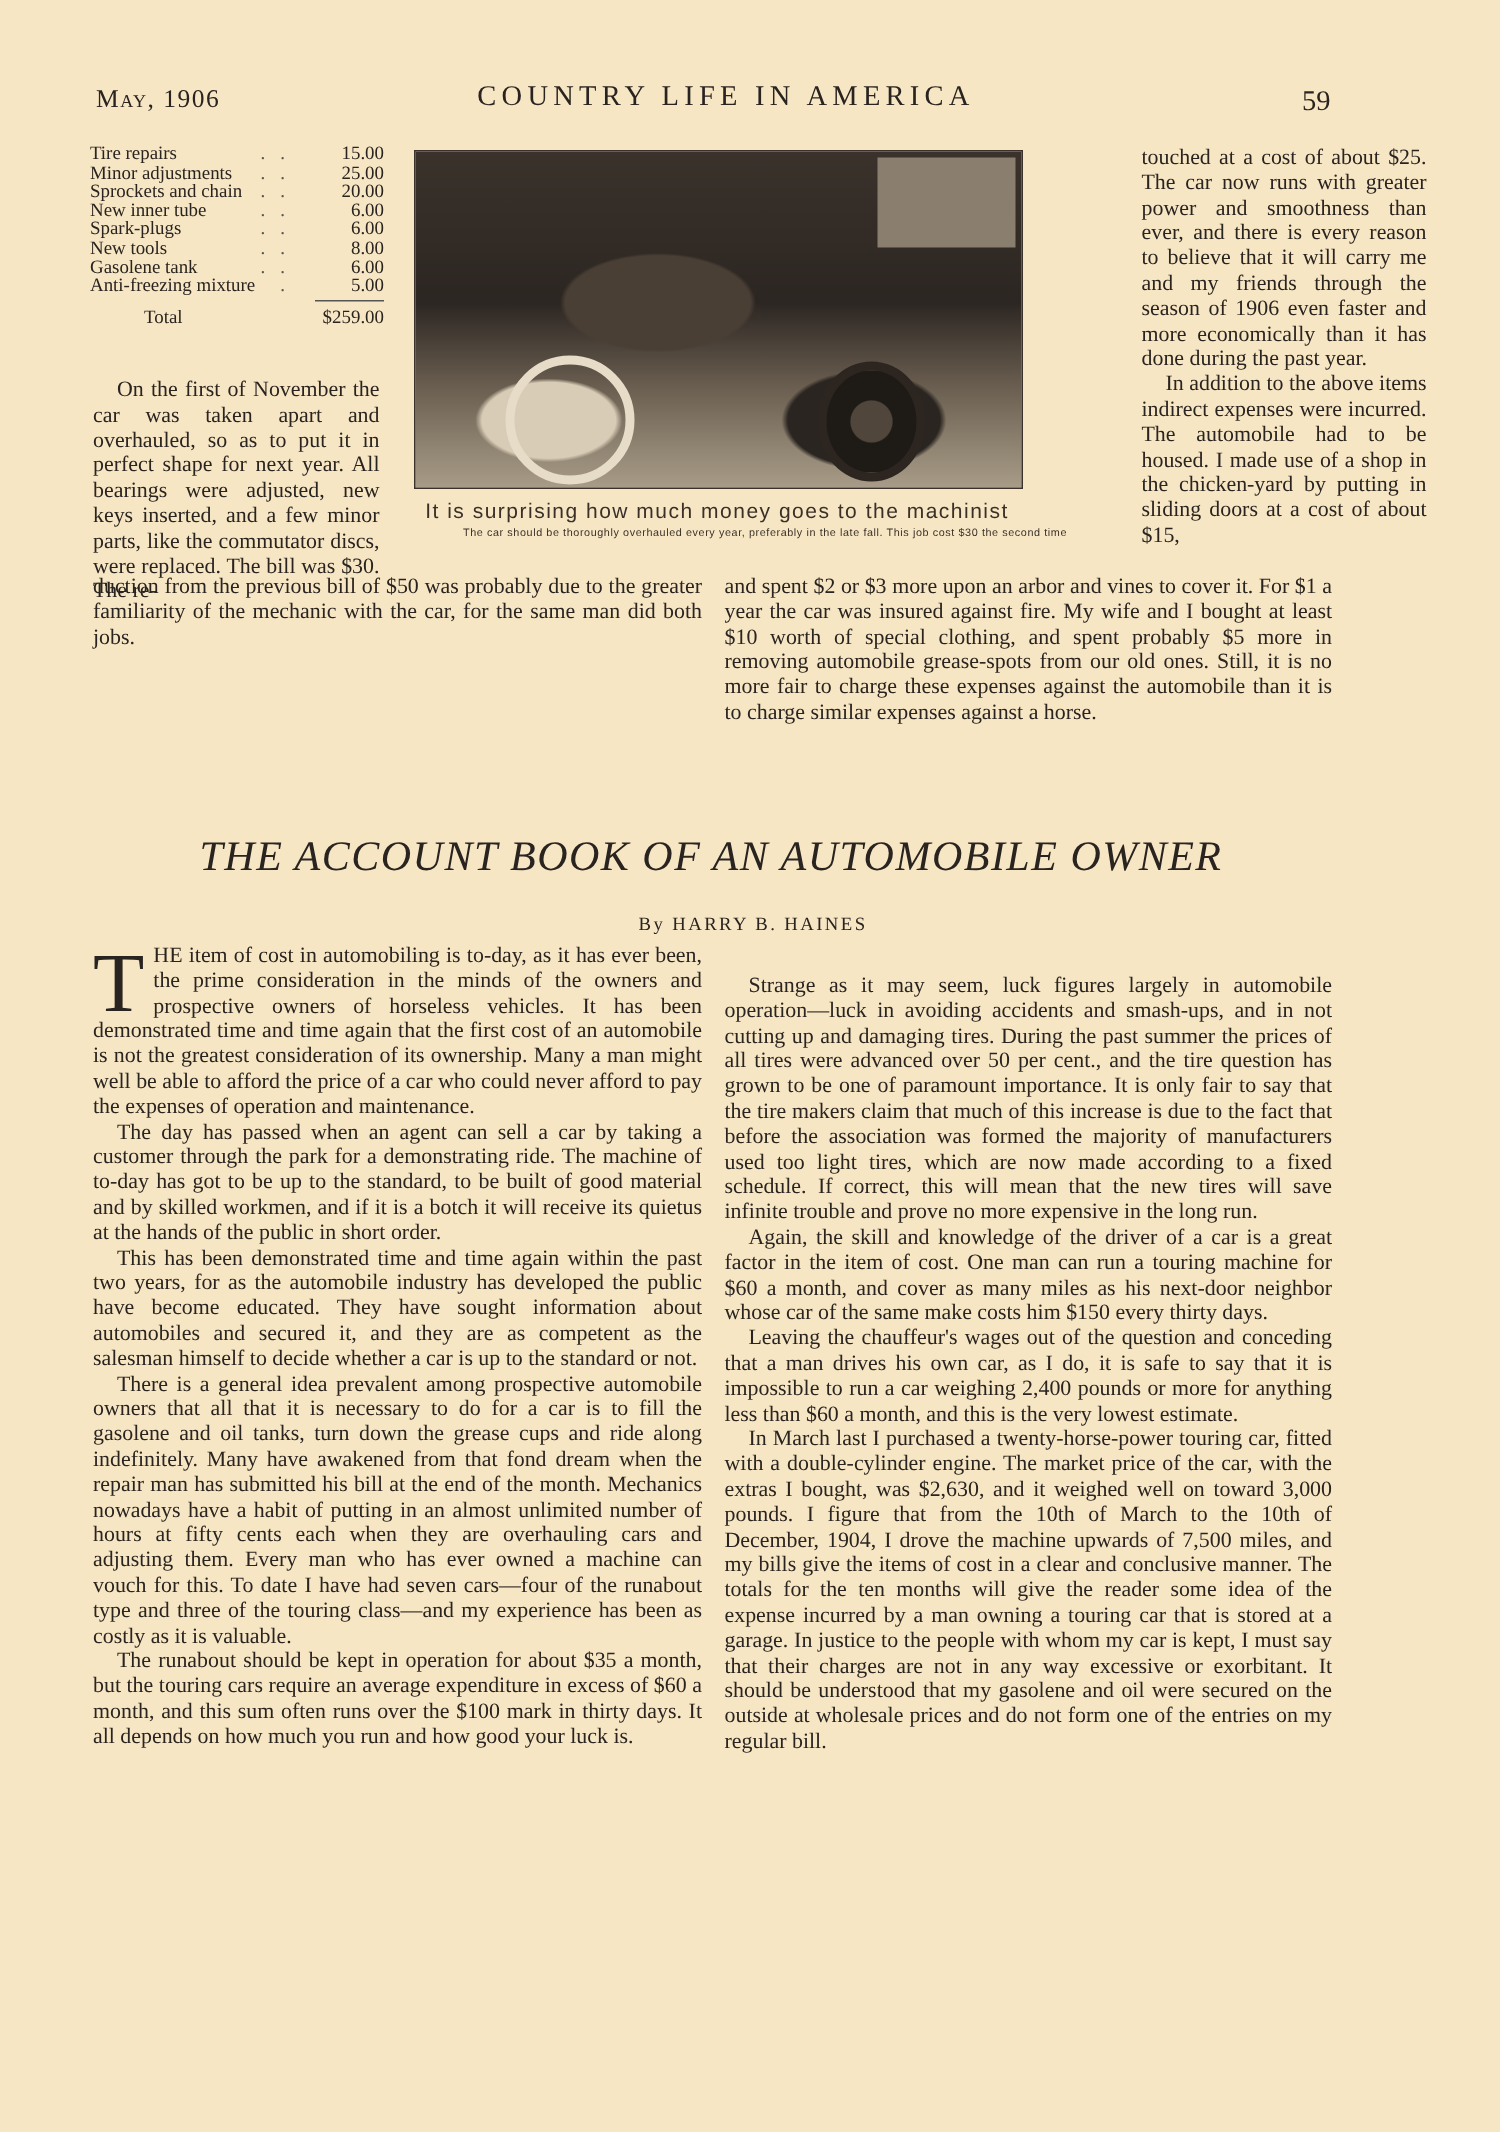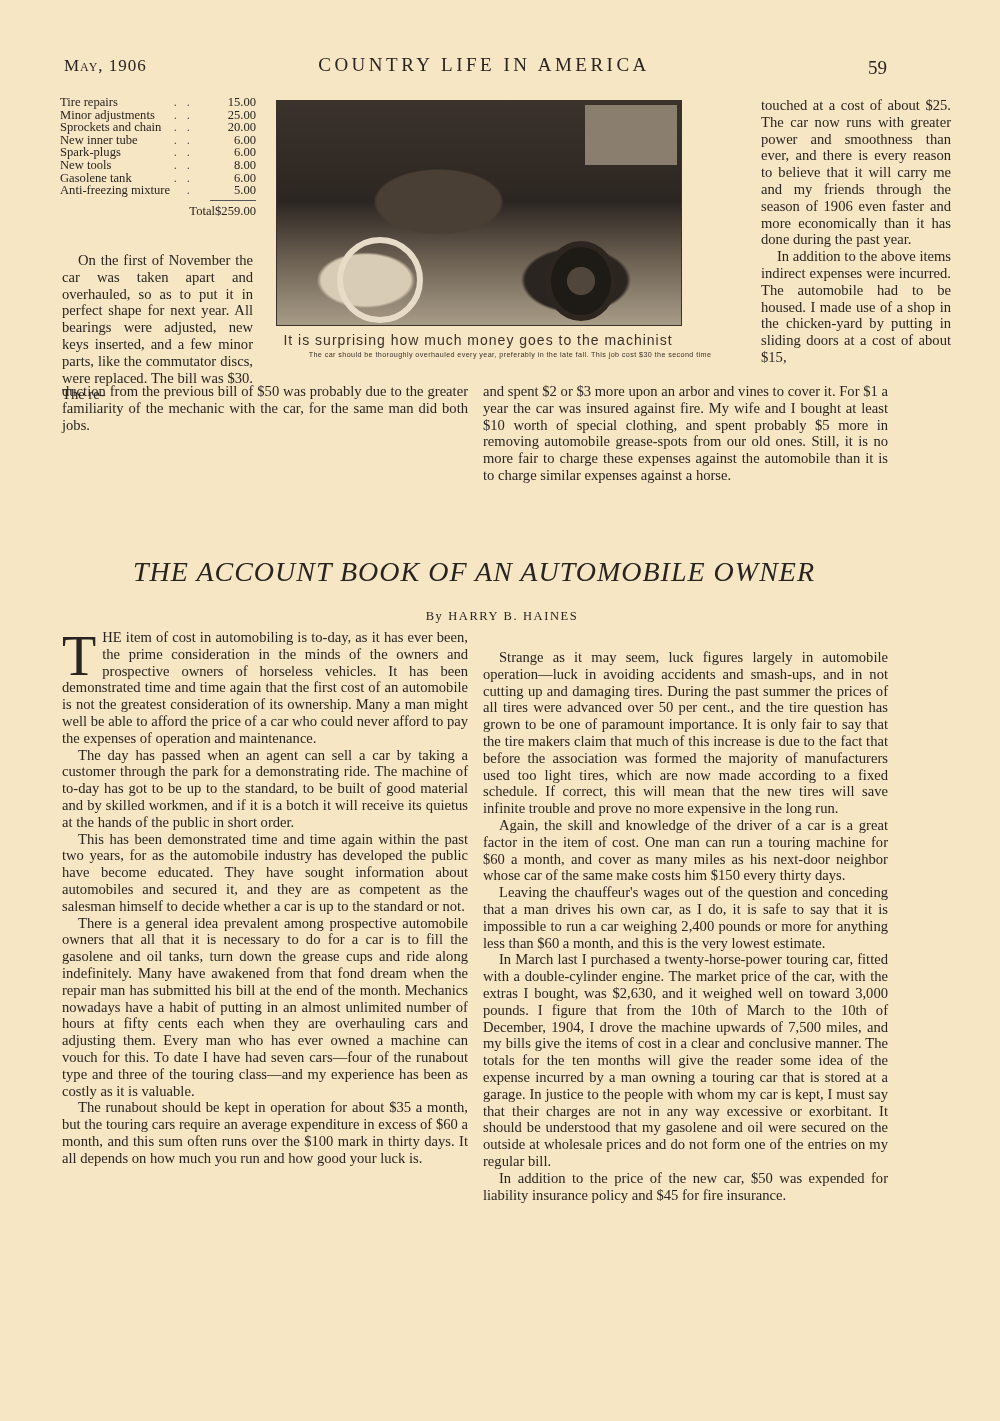--- a/index.html
+++ b/index.html
@@ -14,21 +14,21 @@
   .folio-left { left: 64px; top: 56px; font-size: 17px; letter-spacing: 1px; font-variant: small-caps; }
   .running-head { left: 0; width: 968px; text-align: center; top: 54px; font-size: 19px; letter-spacing: 3.5px; }
   .folio-right { left: 868px; top: 57px; font-size: 19px; }
 
   .ledger { left: 60px; top: 96px; width: 196px; font-size: 12.6px; line-height: 12.6px; }
   .ledger-row { display: flex; justify-content: flex-start; }
   .ledger-row .dots { flex: 1; text-align: right; padding-right: 10px; letter-spacing: 10px; color:#555; }
   .ledger-row .amt { width: 46px; text-align: right; }
   .ledger-rule { margin-left: 150px; border-top: 1px solid #555; margin-top: 3px; margin-bottom: 2px; }
   .ledger-total { display:flex; padding-left: 36px; margin-top: 4px; }
-  .ledger-total .lbl { flex:1;text-align:right; }
+  .ledger-total .lbl { flex:1; }
   .ledger-total .amt { text-align:right; }
 
   .photo {
     left: 276px; top: 100px; width: 404px; height: 224px;
     background:
       radial-gradient(ellipse at 22% 80%, #d8ccb6 0 10%, transparent 11%),
       radial-gradient(ellipse at 74% 80%, #2a2520 0 12%, transparent 13%),
       radial-gradient(ellipse at 40% 45%, #4a3f35 0 18%, transparent 19%),
       linear-gradient(180deg, #3a322b 0%, #2c2622 45%, #6a5e50 70%, #a89c88 100%);
     border: 1px solid #3a322b;
@@ -142,14 +142,13 @@
   <p>The day has passed when an agent can sell a car by taking a customer through the park for a demonstrating ride. The machine of to-day has got to be up to the standard, to be built of good material and by skilled workmen, and if it is a botch it will receive its quietus at the hands of the public in short order.</p>
   <p>This has been demonstrated time and time again within the past two years, for as the automobile industry has developed the public have become educated. They have sought information about automobiles and secured it, and they are as competent as the salesman himself to decide whether a car is up to the standard or not.</p>
   <p>There is a general idea prevalent among prospective automobile owners that all that it is necessary to do for a car is to fill the gasolene and oil tanks, turn down the grease cups and ride along indefinitely. Many have awakened from that fond dream when the repair man has submitted his bill at the end of the month. Mechanics nowadays have a habit of putting in an almost unlimited number of hours at fifty cents each when they are overhauling cars and adjusting them. Every man who has ever owned a machine can vouch for this. To date I have had seven cars—four of the runabout type and three of the touring class—and my experience has been as costly as it is valuable.</p>
   <p>The runabout should be kept in operation for about $35 a month, but the touring cars require an average expenditure in excess of $60 a month, and this sum often runs over the $100 mark in thirty days. It all depends on how much you run and how good your luck is.</p>
 </div>
 <div class="abs body-text art-r">
   <p>Strange as it may seem, luck figures largely in automobile operation—luck in avoiding accidents and smash-ups, and in not cutting up and damaging tires. During the past summer the prices of all tires were advanced over 50 per cent., and the tire question has grown to be one of paramount importance. It is only fair to say that the tire makers claim that much of this increase is due to the fact that before the association was formed the majority of manufacturers used too light tires, which are now made according to a fixed schedule. If correct, this will mean that the new tires will save infinite trouble and prove no more expensive in the long run.</p>
   <p>Again, the skill and knowledge of the driver of a car is a great factor in the item of cost. One man can run a touring machine for $60 a month, and cover as many miles as his next-door neighbor whose car of the same make costs him $150 every thirty days.</p>
   <p>Leaving the chauffeur's wages out of the question and conceding that a man drives his own car, as I do, it is safe to say that it is impossible to run a car weighing 2,400 pounds or more for anything less than $60 a month, and this is the very lowest estimate.</p>
   <p>In March last I purchased a twenty-horse-power touring car, fitted with a double-cylinder engine. The market price of the car, with the extras I bought, was $2,630, and it weighed well on toward 3,000 pounds. I figure that from the 10th of March to the 10th of December, 1904, I drove the machine upwards of 7,500 miles, and my bills give the items of cost in a clear and conclusive manner. The totals for the ten months will give the reader some idea of the expense incurred by a man owning a touring car that is stored at a garage. In justice to the people with whom my car is kept, I must say that their charges are not in any way excessive or exorbitant. It should be understood that my gasolene and oil were secured on the outside at wholesale prices and do not form one of the entries on my regular bill.</p>
-  <p>In addition to the price of the new car, $50 was expended for liability insurance policy and $45 for fire insurance.</p>
 </div>
 
 </body></html>

